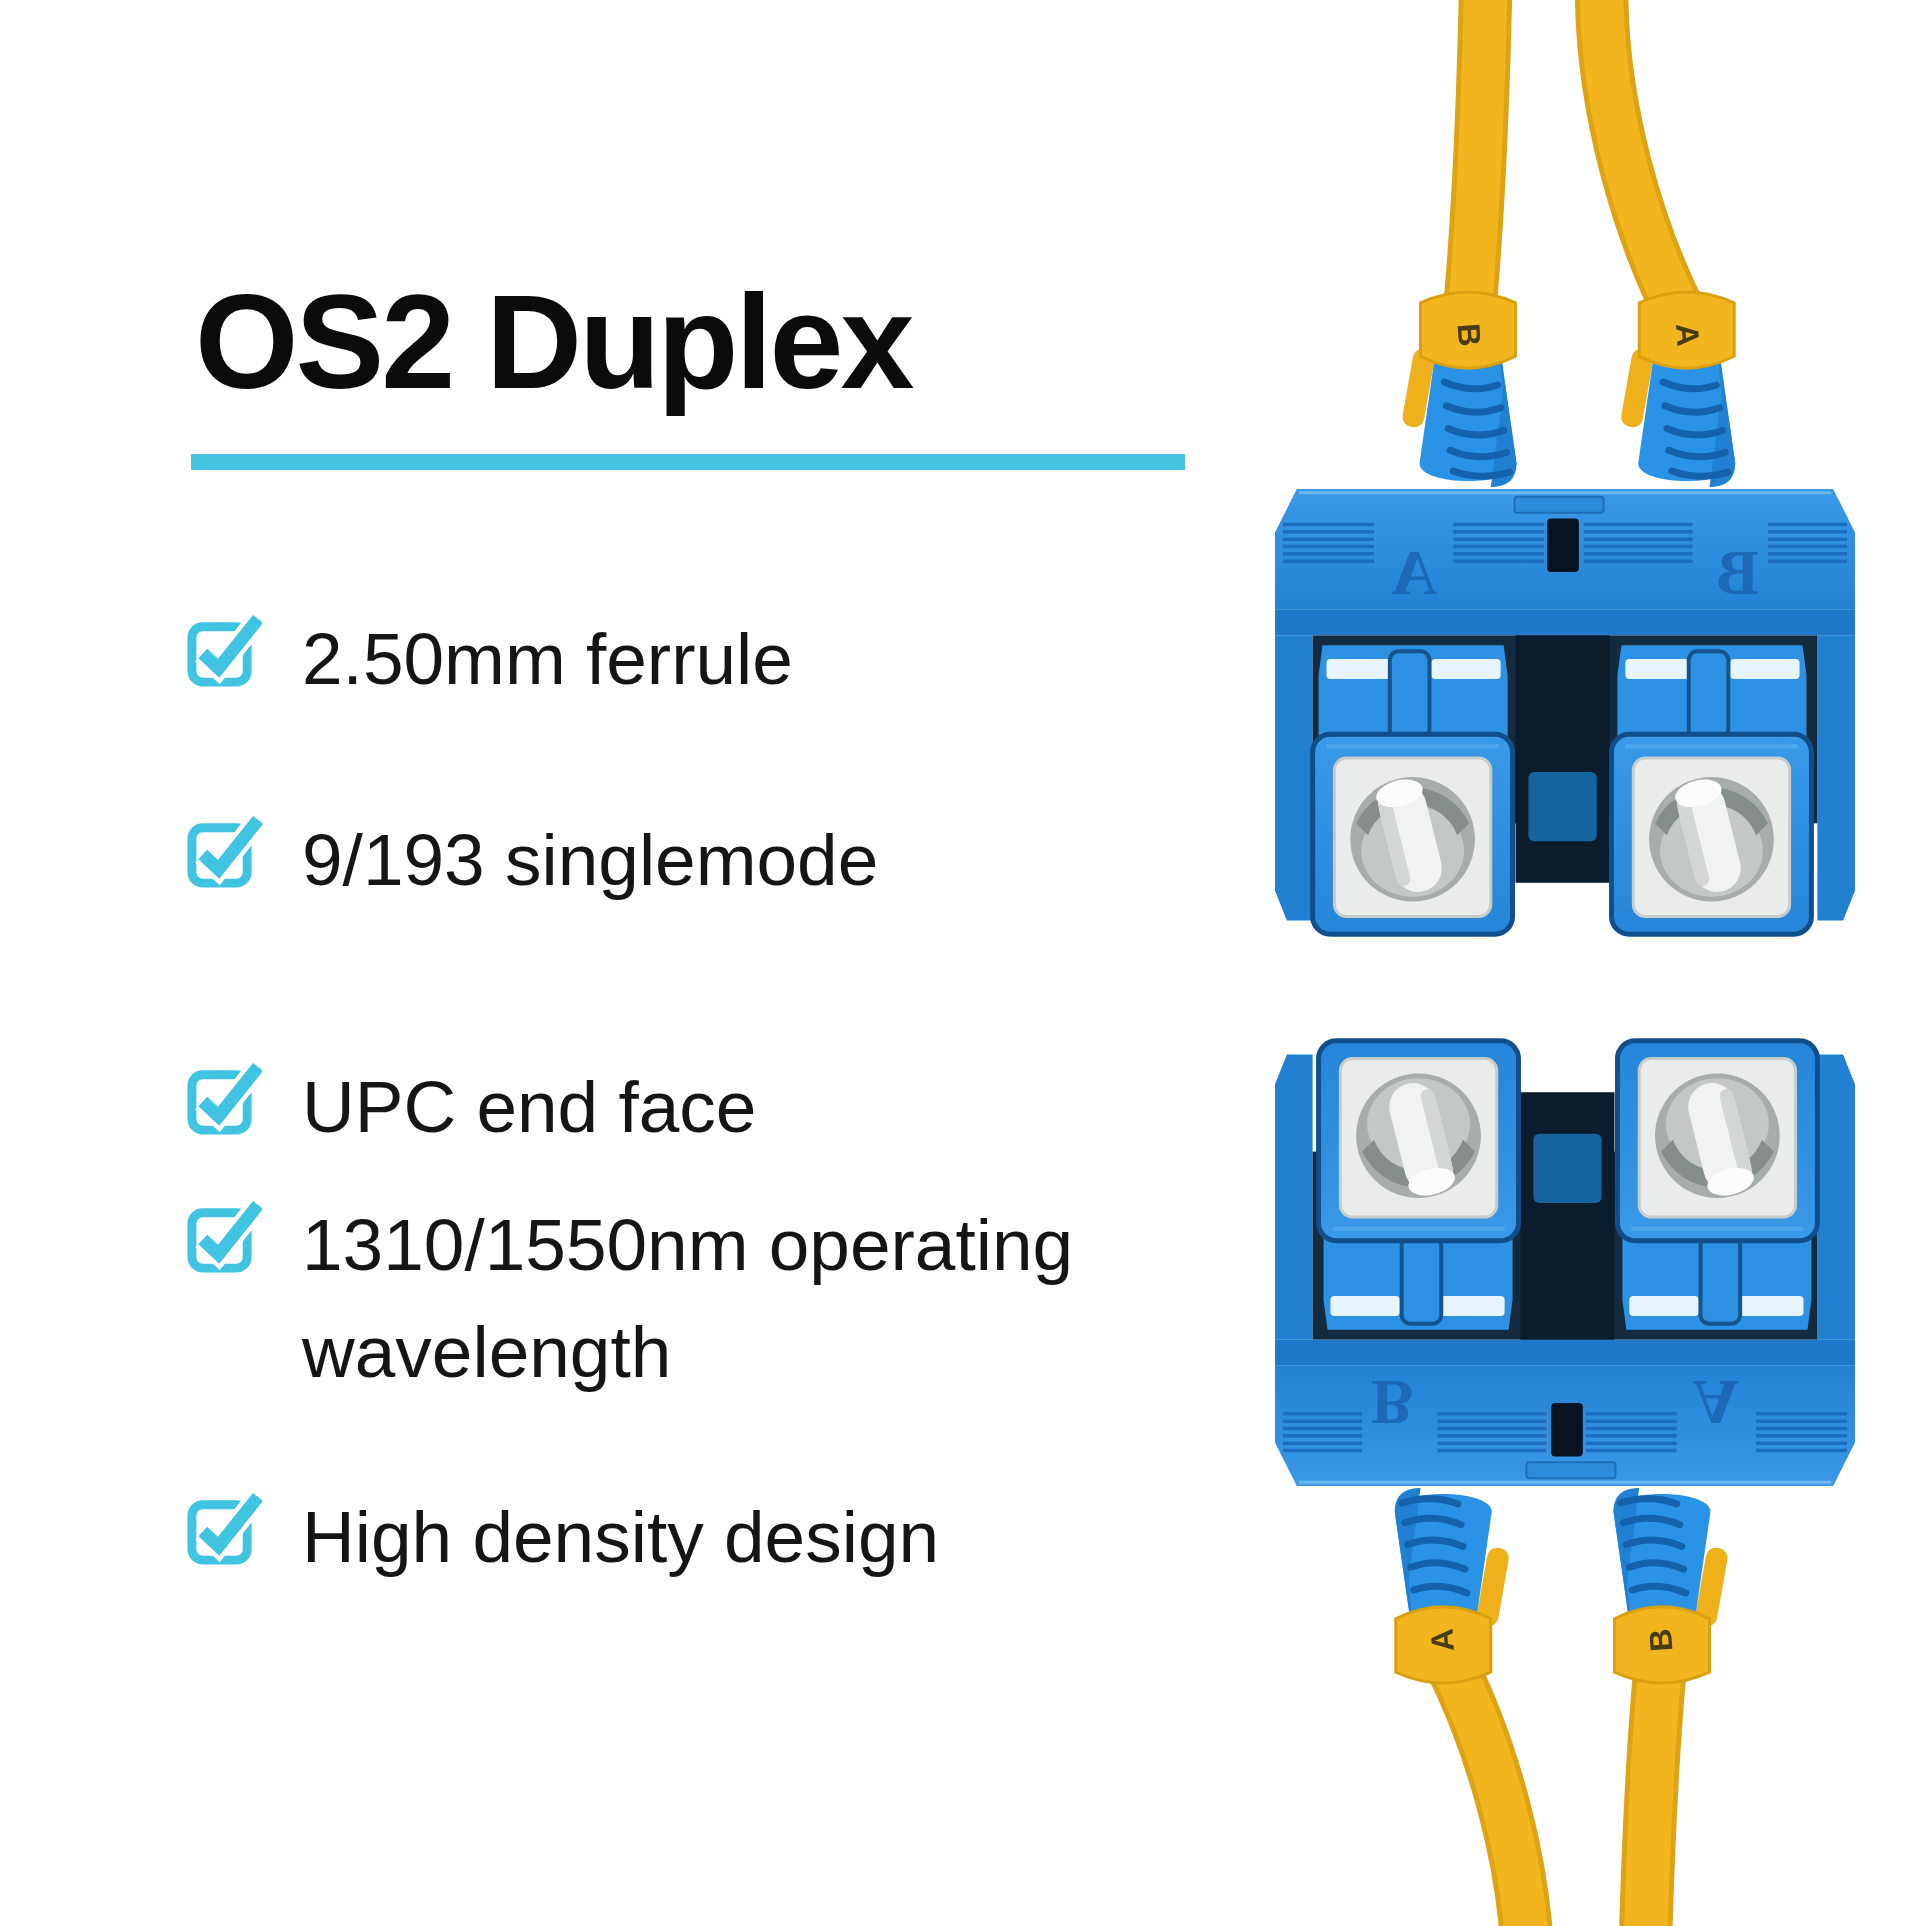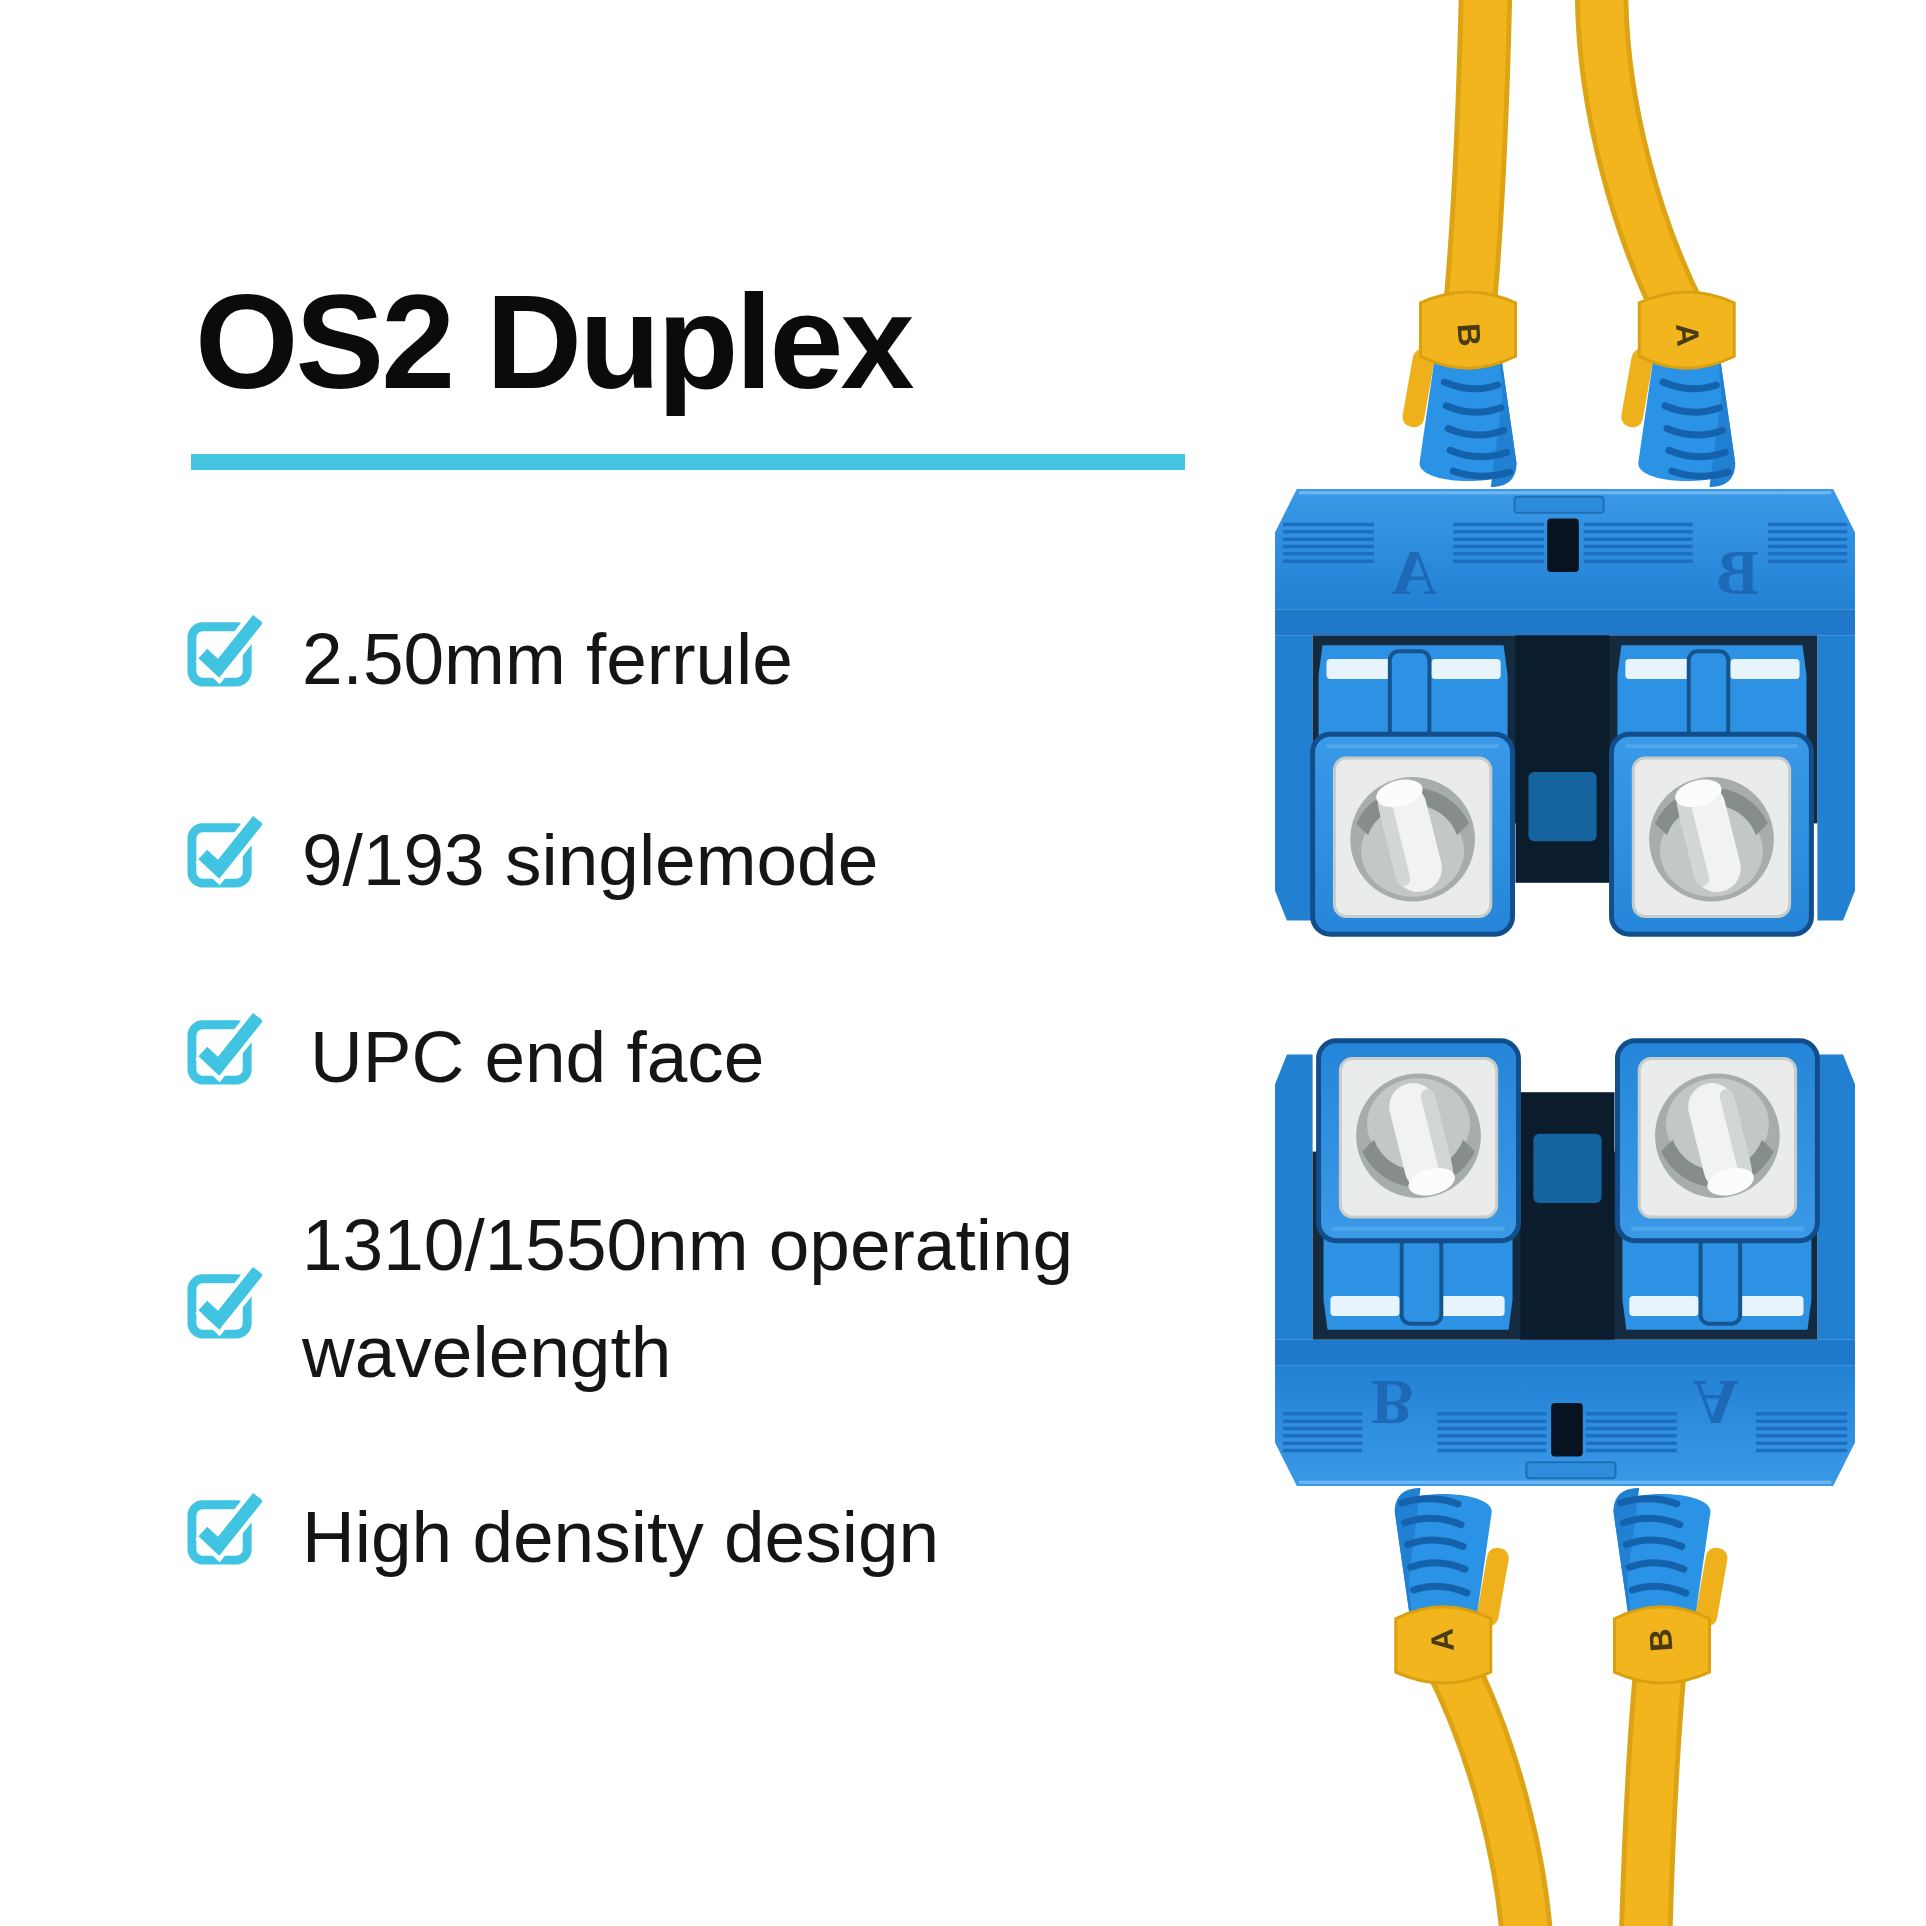--- a/index.html
+++ b/index.html
@@ -17,21 +17,21 @@
     position:absolute;left:191px;top:454px;width:994px;height:16px;
     background:#46c5e0;
   }
   
   .item{position:absolute;left:187px;display:flex;align-items:flex-start;}
   .item .check{width:75px;height:75px;flex:none;margin-top:-15px;}
   .item .label{
     font-size:73px;line-height:107px;color:#151515;
     margin-left:40px;margin-top:-22px;
   }
-  .i1{top:627px;text-align:right;} .i2{top:828px;} .i3{top:1025px;gap:8px;} .i4{top:1213px;align-items:center;} .i5{top:1505px;}
+  .i1{top:627px;text-align:right;} .i2{top:828px;} .i3{top:1075px;} .i4{top:1213px;} .i5{top:1505px;}
   .i4 .label{width:931px;}
   
   .connector{position:absolute;left:1273px;width:584px;height:1054px;overflow:visible;}
   .connector.top{top:0;}
   .connector.bottom{top:921px;transform:rotate(180deg);}
   .body-letter{
     font-family:"Liberation Serif",serif;font-weight:bold;font-size:64px;
     fill:#1a62ae;opacity:.8;
   }
   .clip-letter{

